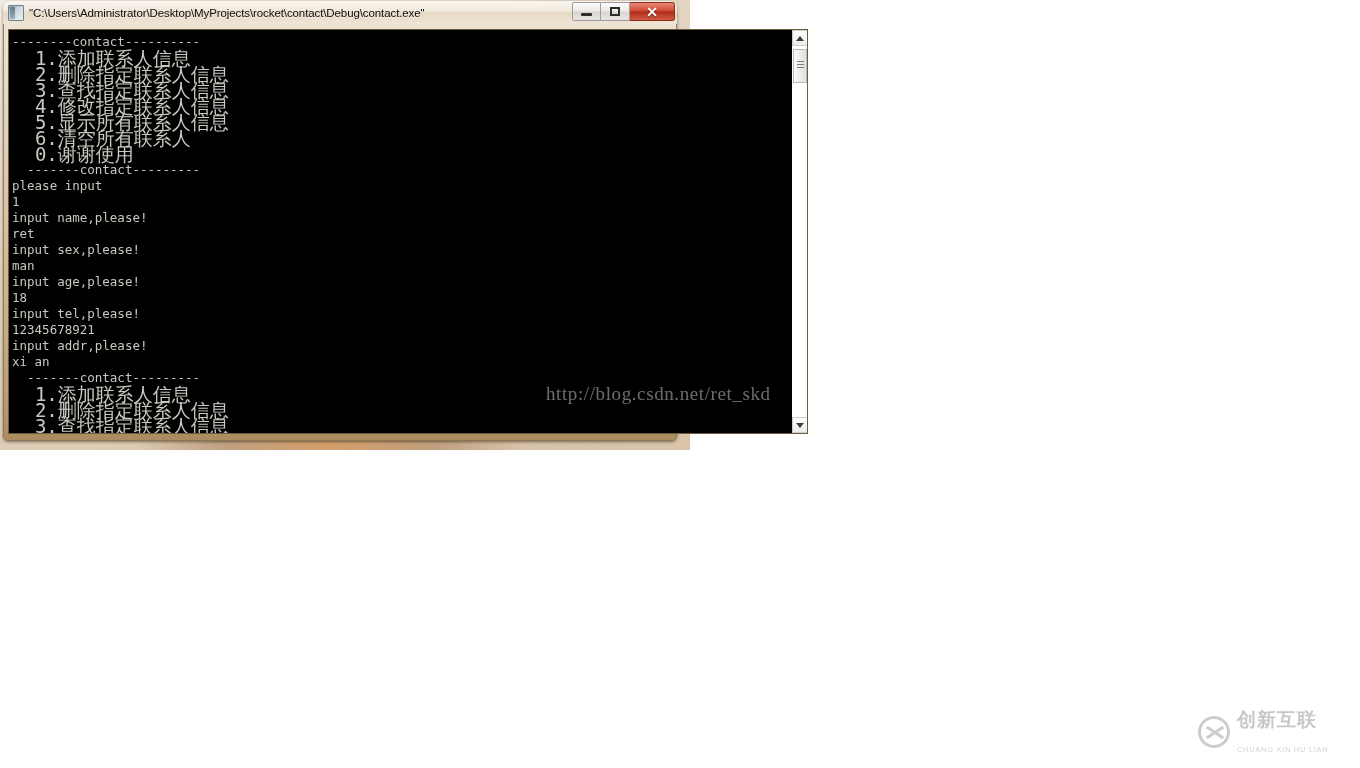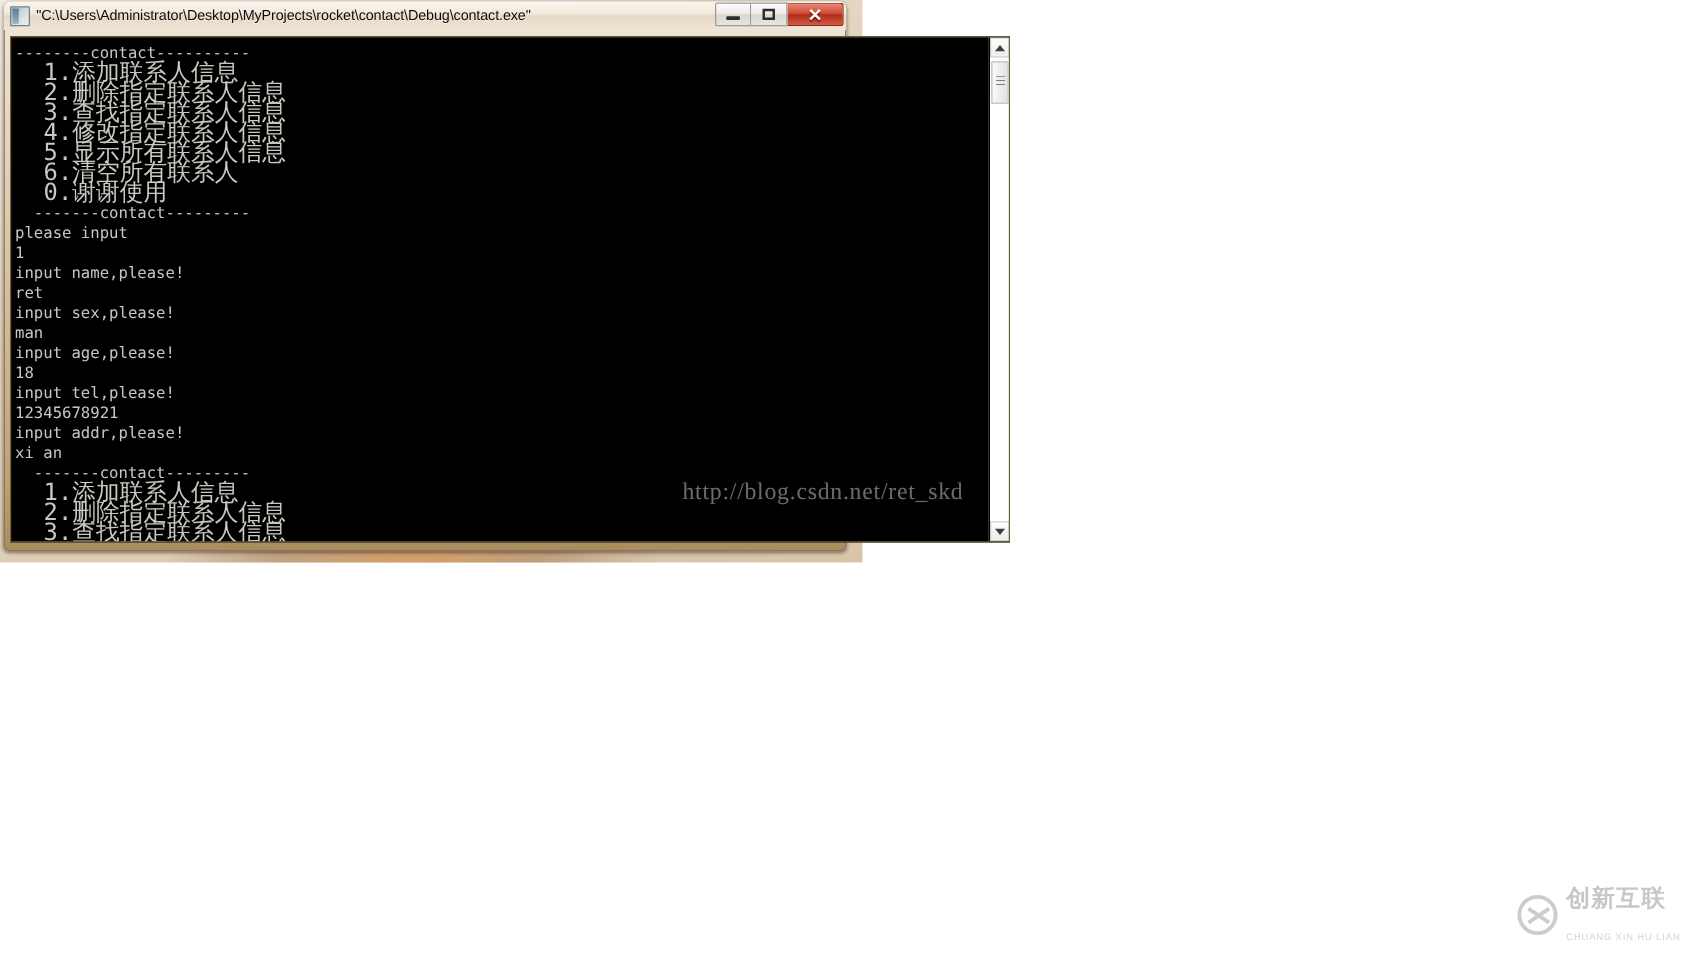--- a/index.html
+++ b/index.html
@@ -236,21 +236,21 @@
     font-size: 19px;
     color: rgba(255,255,255,.42);
     letter-spacing: .6px;
     white-space: nowrap;
     pointer-events: none;
   }
 
   
   #brand-logo {
     position: absolute;
-    right: 14px;
+    right: 30px;
     bottom: 14px;
     width: 132px;
     height: 44px;
     display: flex;
     align-items: center;
     gap: 7px;
     opacity: .72;
   }
   #brand-mark {
     width: 32px; height: 32px;

